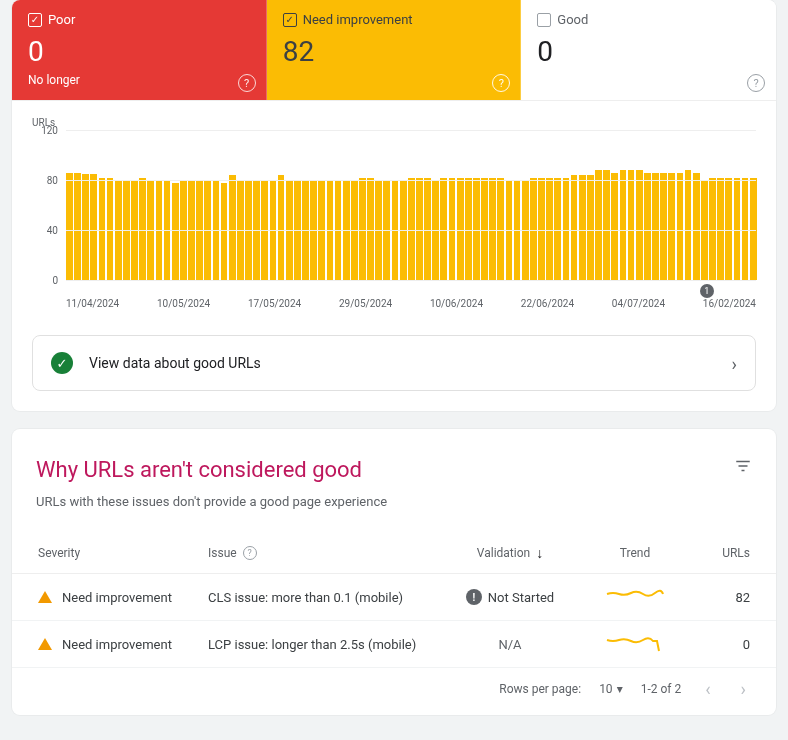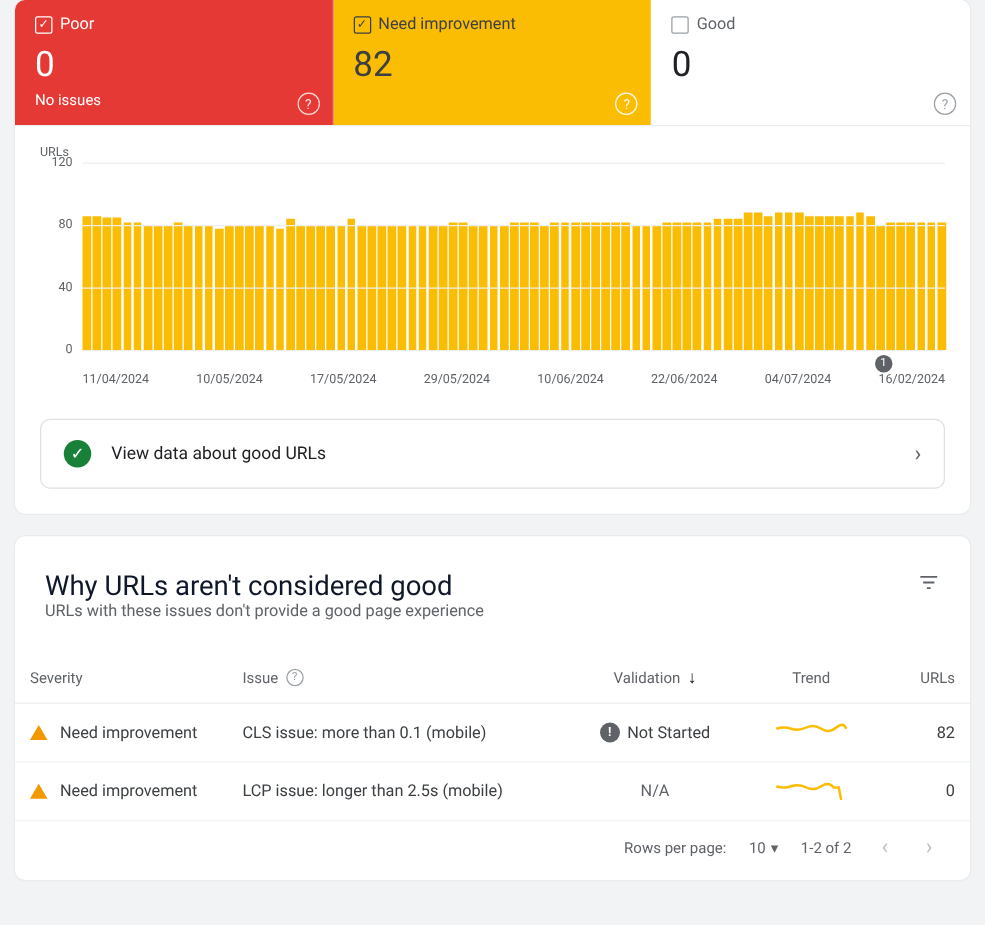--- a/index.html
+++ b/index.html
@@ -31,24 +31,24 @@
   .bar { flex: 1; background: #fbbc04; }
   .bubble { position: absolute; width: 14px; height: 14px; background: #5f6368; color: #fff; border-radius: 50%; font-size: 9px; display:flex;align-items:center;justify-content:center; }
   .xaxis { display: flex; justify-content: space-between; font-size: 10px; color: #5f6368; margin-top: 18px; margin-left: 34px; }
   
   .good-row { margin: 18px 20px 20px 20px; border: 1px solid #e0e0e0; border-radius: 8px; display: flex; align-items: center; padding: 16px 18px; cursor: pointer; }
   .good-row .check-ico { width: 22px; height: 22px; background: #188038; border-radius: 50%; display:flex;align-items:center;justify-content:center; color:#fff; font-size: 13px; margin-right: 16px; }
   .good-row .txt { flex: 1; font-size: 14px; color: #202124; }
   .chev { color: #5f6368; font-size: 18px; }
   
   .issues-header { display:flex; align-items:flex-start; padding: 28px 24px 4px 24px; }
-  .issues-header h2 { font-size: 22px; font-weight: 400; color: #0f172a; margin-bottom: 0; }
+  .issues-header h2 { font-size: 22px; font-weight: 400; color: #be185d; margin-bottom: 12px; }
   .issues-header .sub { font-size: 13px; color: #5f6368; }
   .filter-ico { margin-left:auto; font-size: 18px; color:#5f6368; cursor:pointer; }
-  .table-head, .table-row { display:flex; align-items:center; padding: 12px 12px; font-size: 12px; justify-content: center; }
+  .table-head, .table-row { display:flex; align-items:center; padding: 12px 26px; font-size: 12px; justify-content: center; }
   .table-head { color:#5f6368; margin-top: 20px; border-bottom: 1px solid #eee; }
   .table-row { border-bottom: 1px solid #f1f3f4; padding-top: 14px; padding-bottom: 14px; font-size: 13px; color:#3c4043; }
   .col-sev { width: 170px; display:flex; align-items:center; gap: 10px; }
   .col-issue { flex: 1; display:flex; align-items:center; gap:6px; }
   .col-valid { width: 140px; text-align:center; display:flex; align-items:center; justify-content:center; gap:6px; }
   .col-trend { width: 110px; display:flex; justify-content:center; }
   .col-urls { width: 60px; text-align:right; }
   .warn-tri { width:0;height:0;border-left:7px solid transparent;border-right:7px solid transparent;border-bottom:12px solid #f29900; position:relative; }
   .sort-arrow { font-size: 14px; color:#202124; }
   .not-started { width:16px;height:16px;border-radius:50%;background:#5f6368;color:#fff;display:flex;align-items:center;justify-content:center;font-size:10px;font-weight:bold; }
@@ -63,21 +63,21 @@
 
 <div class="card">
   <div class="status-strip">
 
     <div class="status-tile tile-poor">
       <div class="label-row">
         <span class="checkbox-sq">✓</span>
         <span>Poor</span>
       </div>
       <div class="count">0</div>
-      <div class="sub">No issues</div>
+      <div class="sub">No longer</div>
       <div class="help-icon">?</div>
     </div>
 
     <div class="status-tile tile-need">
       <div class="label-row">
         <span class="checkbox-sq">✓</span>
         <span>Need improvement</span>
       </div>
       <div class="count">82</div>
       <div class="help-icon">?</div>

